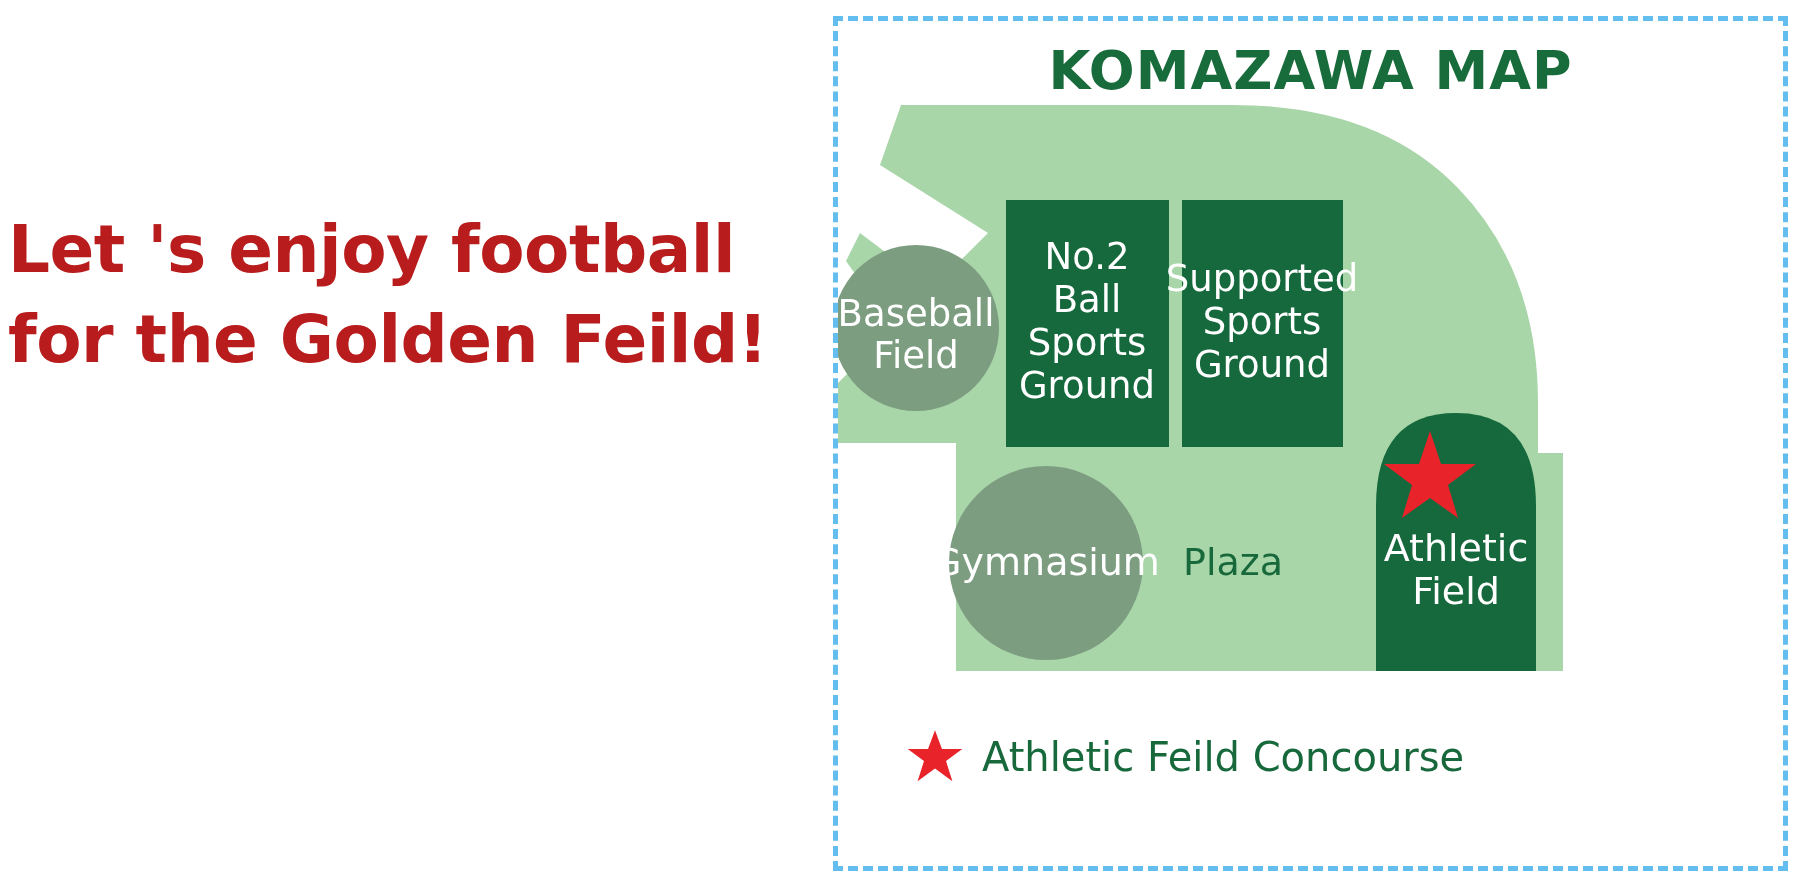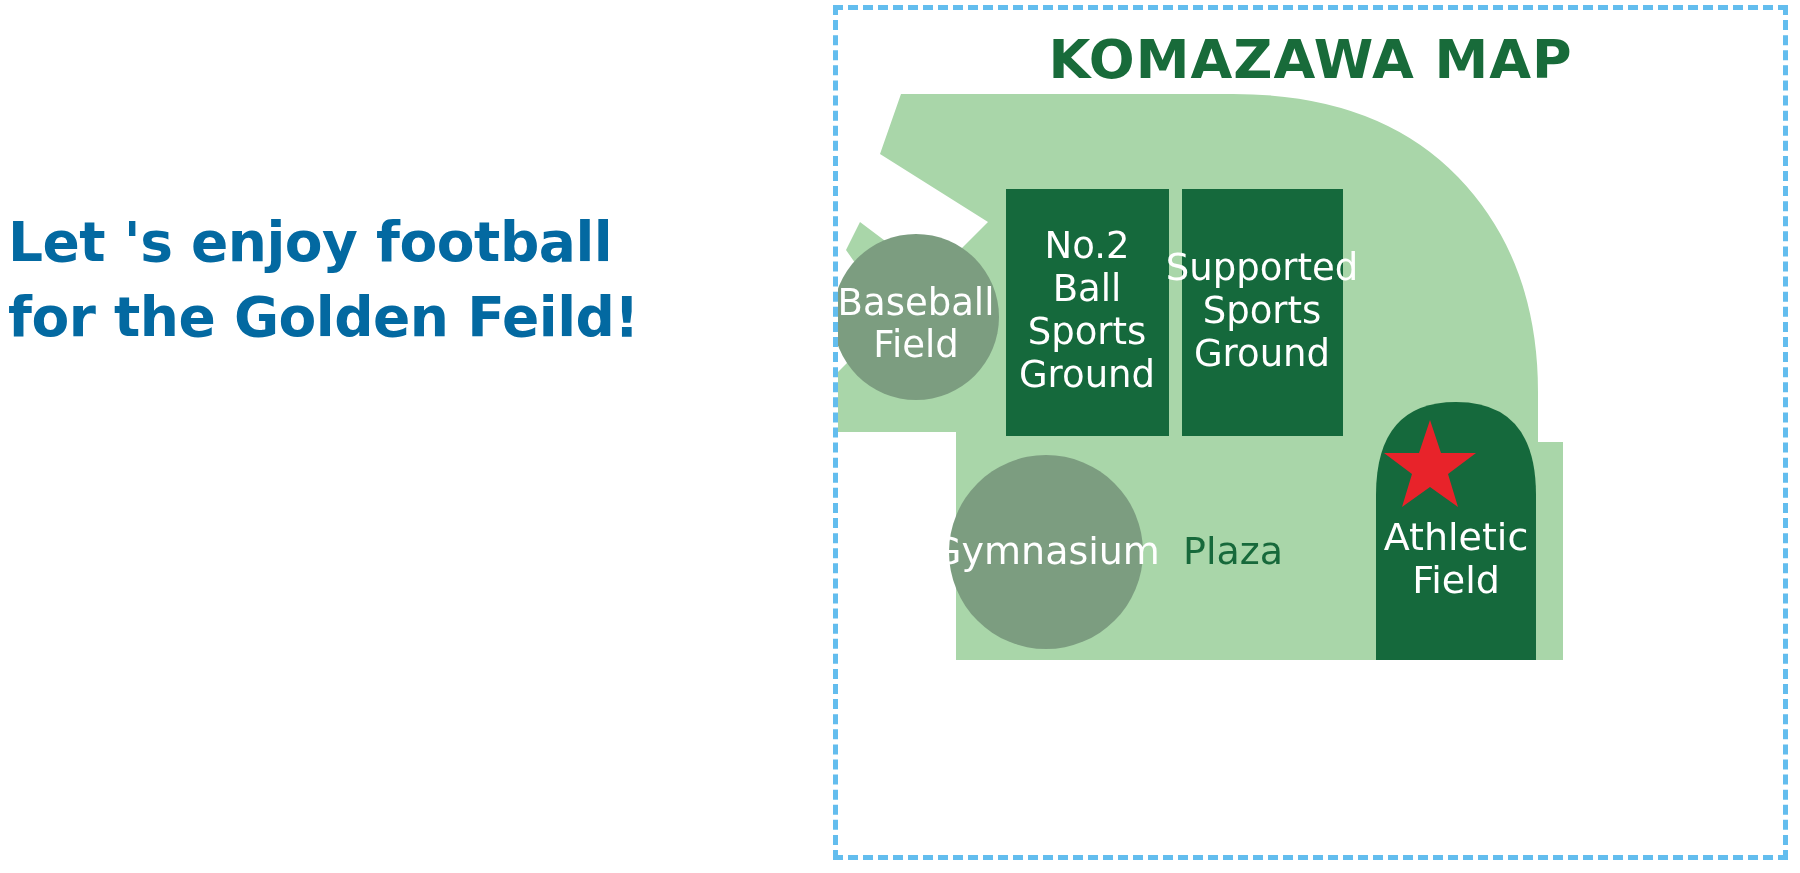--- a/index.html
+++ b/index.html
@@ -18,32 +18,32 @@
   
   #headline {
     position: absolute;
     left: 8px;
     top: 205px;
     width: 700px;
   }
   #headline .line {
     font-family: "DejaVu Sans", sans-serif;
     font-weight: 700;
-    font-size: 55px;
+    font-size: 66px;
     line-height: 1.36;
     letter-spacing: -0.5px;
-    color: #0369a1;
+    color: #b91c1c;
     white-space: nowrap;
   }
 
   
   #map-panel {
     position: absolute;
     left: 833px;
-    top: 5px;
+    top: 16px;
     width: 955px;
     height: 855px;
     border: 5px dashed #63BDEE;
     box-sizing: border-box;
   }
 
   #map-title {
     position: absolute;
     left: 0;
     top: 18px;
@@ -171,14 +171,20 @@
                  L 698 588
                  Z" fill="#15693C"></path>
         <polygon fill="#E8232A" points="592,348 603,381 638,381 610,402 620,435 592,415 564,435 574,402 546,381 581,381"></polygon>
         <text class="map-label" x="618" y="478" text-anchor="middle" font-size="38" fill="#ffffff">Athletic</text>
         <text class="map-label" x="618" y="521" text-anchor="middle" font-size="38" fill="#ffffff">Field</text>
       </g>
 
     </svg>
   </div>
 
+  <div id="legend">
+    <svg class="legend-star" viewBox="0 0 100 100" xmlns="http://www.w3.org/2000/svg">
+      <polygon fill="#E8232A" points="50,4 62,36 97,36 69,57 80,92 50,70 20,92 31,57 3,36 38,36"></polygon>
+    </svg>
+    <span class="legend-text">Athletic Feild Concourse</span>
+  </div>
 
 </div>
 
 </body></html>

